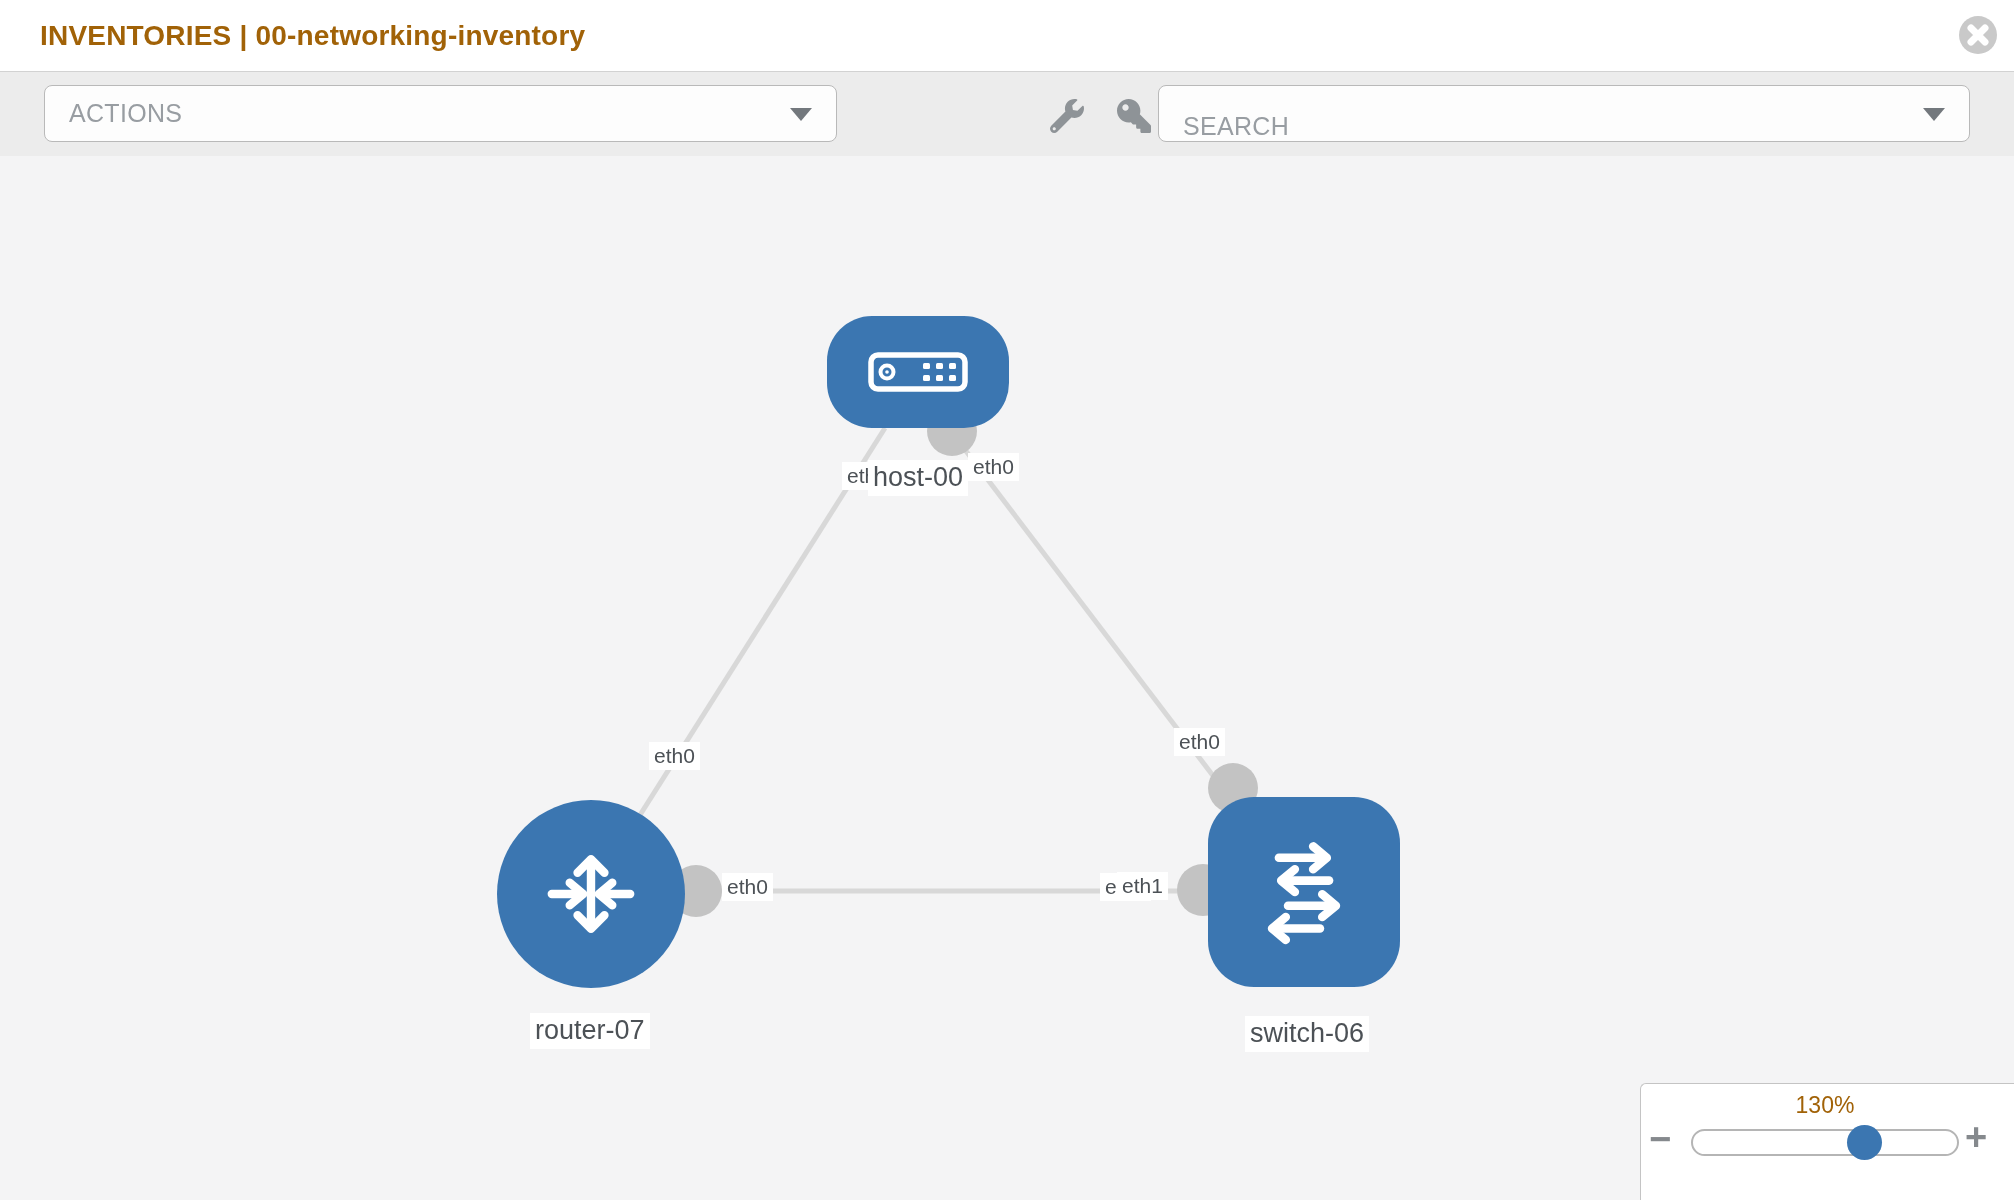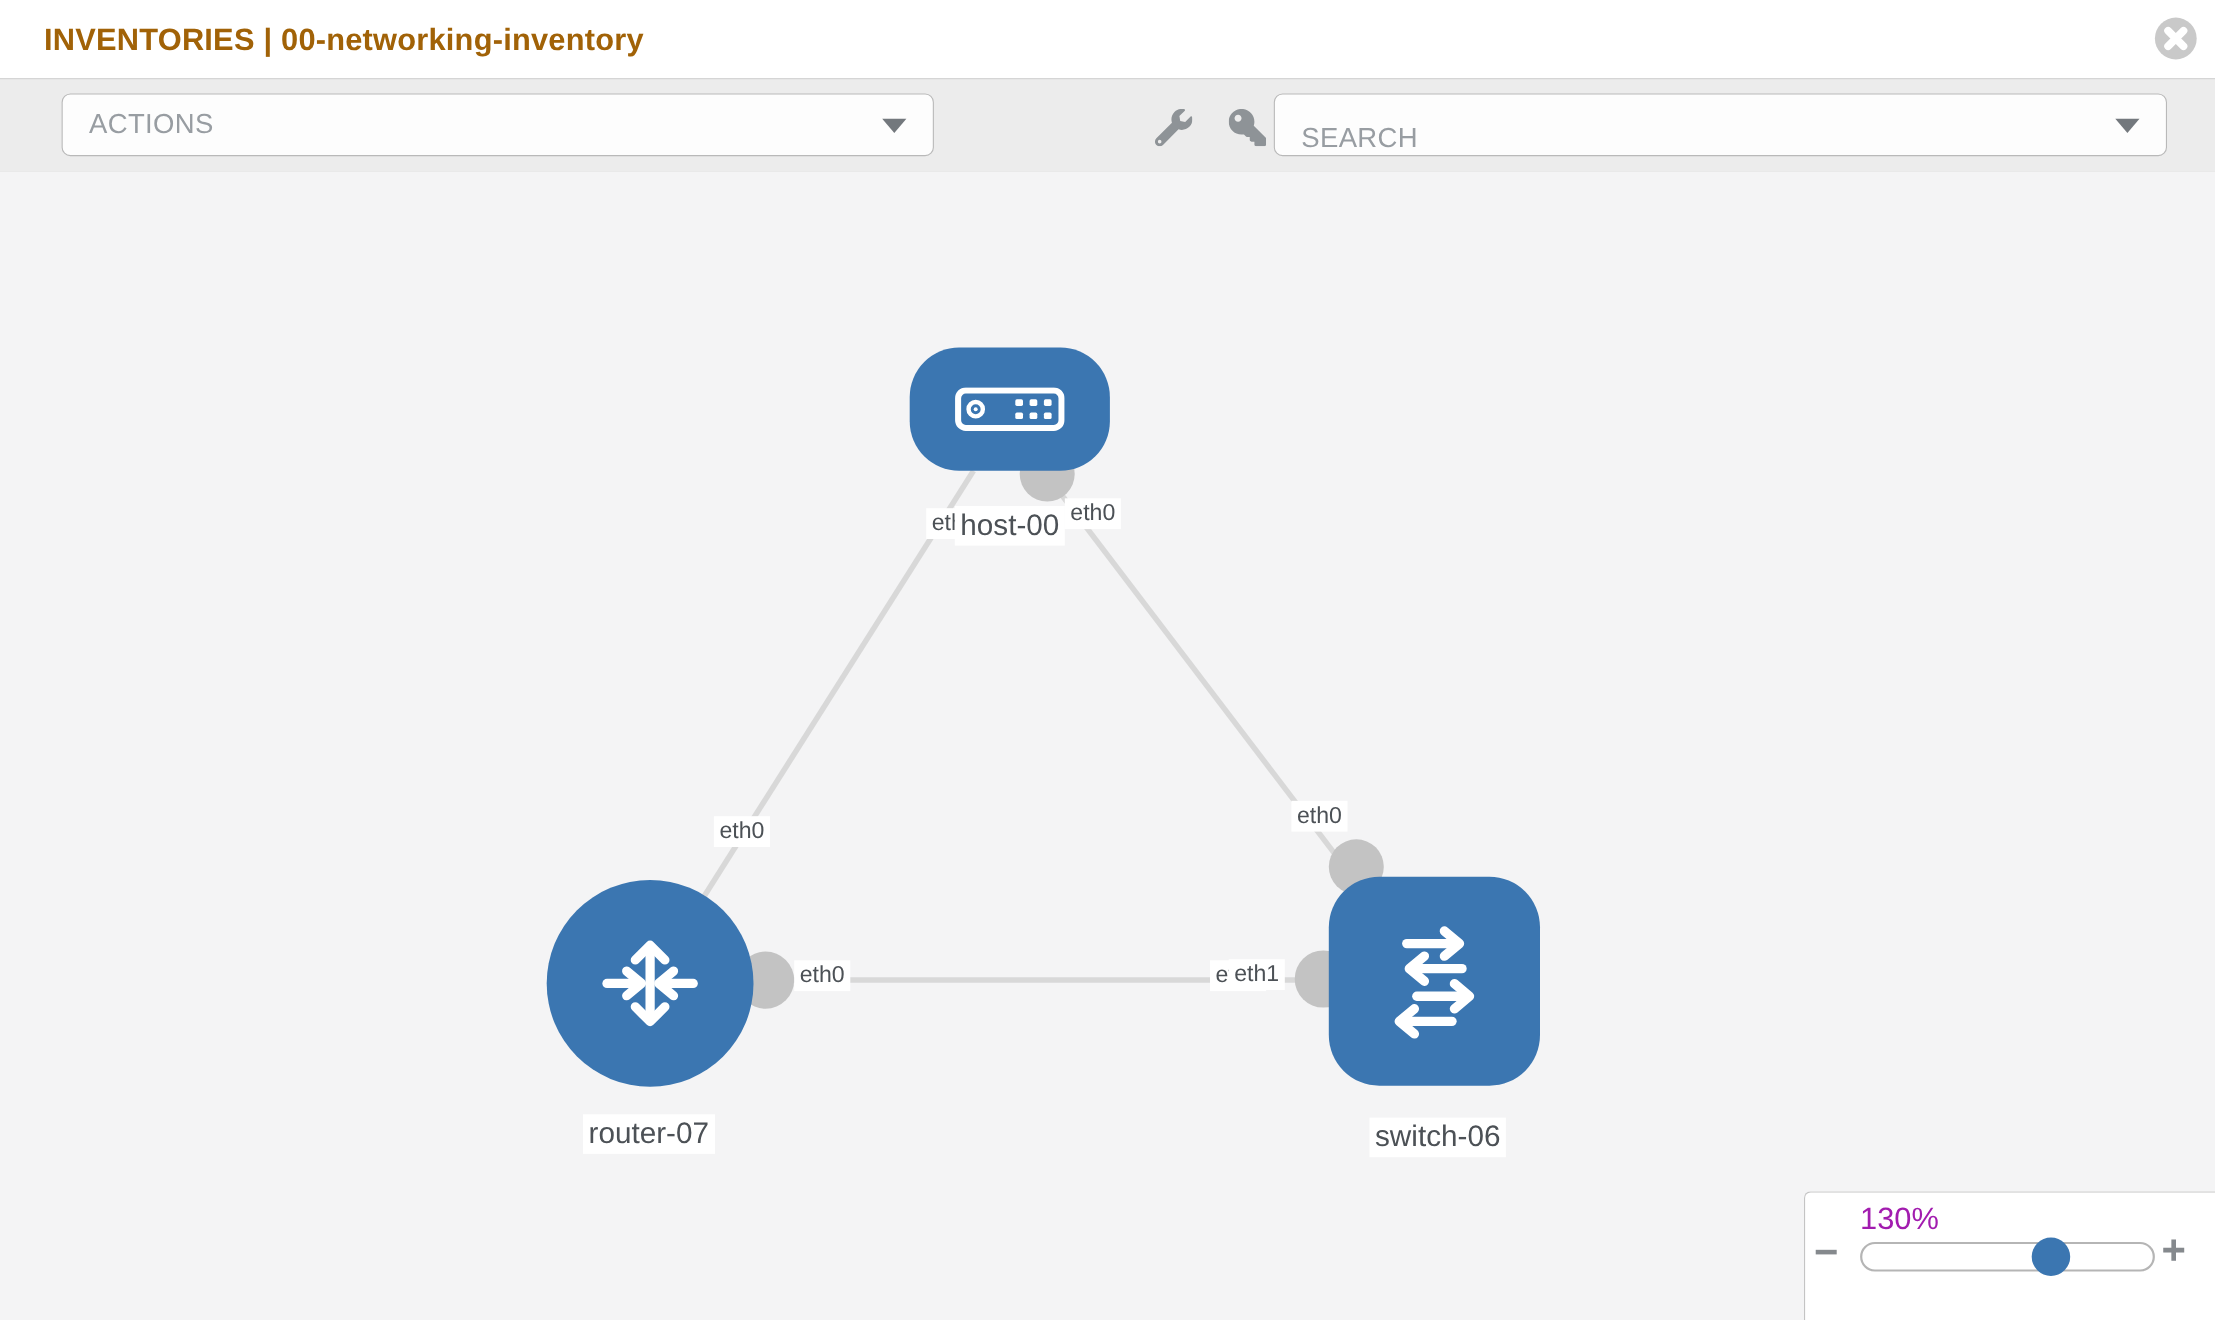--- a/index.html
+++ b/index.html
@@ -25,21 +25,21 @@
     position:absolute;top:13px;height:57px;box-sizing:border-box;
     background:#fdfdfd;border:1px solid #b9b9b9;border-radius:8px;
     display:flex;align-items:center;padding:0 24px;cursor:pointer;
   }
   .select .ph{font-size:25px;color:#989da2;letter-spacing:.3px;}
   .select .chev{
     position:absolute;right:24px;top:50%;margin-top:-6px;
     width:0;height:0;border-left:11px solid transparent;border-right:11px solid transparent;
     border-top:13px solid #73787d;
   }
-  .actions-select{left:56px;width:793px;}
+  .actions-select{left:44px;width:793px;}
   .search-select{left:1158px;width:812px;align-items:flex-end;}
   .tool-btn{
     position:absolute;top:22px;width:44px;height:44px;border:none;background:transparent;
     display:flex;align-items:center;justify-content:center;cursor:pointer;padding:0;
   }
   .tool-btn.wrench{left:1045px;}
   .tool-btn.key{left:1112px;}
   
   .canvas{position:absolute;top:156px;left:0;width:2014px;height:1044px;background:#f4f4f5;}
   .netsvg{position:absolute;top:0;left:0;}
@@ -54,21 +54,21 @@
     padding:1px 5px;white-space:nowrap;line-height:1.25;
   }
   .chip.nodename{font-size:27px;margin-top:16px;}
   .chip.iface{font-size:21px;}
   
   .zoom-panel{
     position:absolute;left:1640px;top:1083px;width:374px;height:117px;
     background:#fff;border:1px solid #c4c4c4;border-right:none;border-bottom:none;
     border-top-left-radius:6px;box-sizing:border-box;
   }
-  .zoom-level{position:absolute;left:50px;top:8px;width:268px;font-size:28px;color:#a21caf;}
+  .zoom-level{position:absolute;left:50px;top:8px;width:268px;text-align:center;font-size:23px;color:#a16207;}
   .zoom-minus,.zoom-plus{
     position:absolute;border:none;background:transparent;padding:0;cursor:pointer;
     font-size:38px;font-weight:bold;color:#85898d;line-height:38px;
   }
   .zoom-minus{left:8px;top:36px;}
   .zoom-plus{left:324px;top:34px;}
   .zoom-track{
     position:absolute;left:50px;top:45px;width:268px;height:27px;box-sizing:border-box;
     background:#fff;border:2px solid #b5b5b5;border-radius:14px;cursor:pointer;
   }

